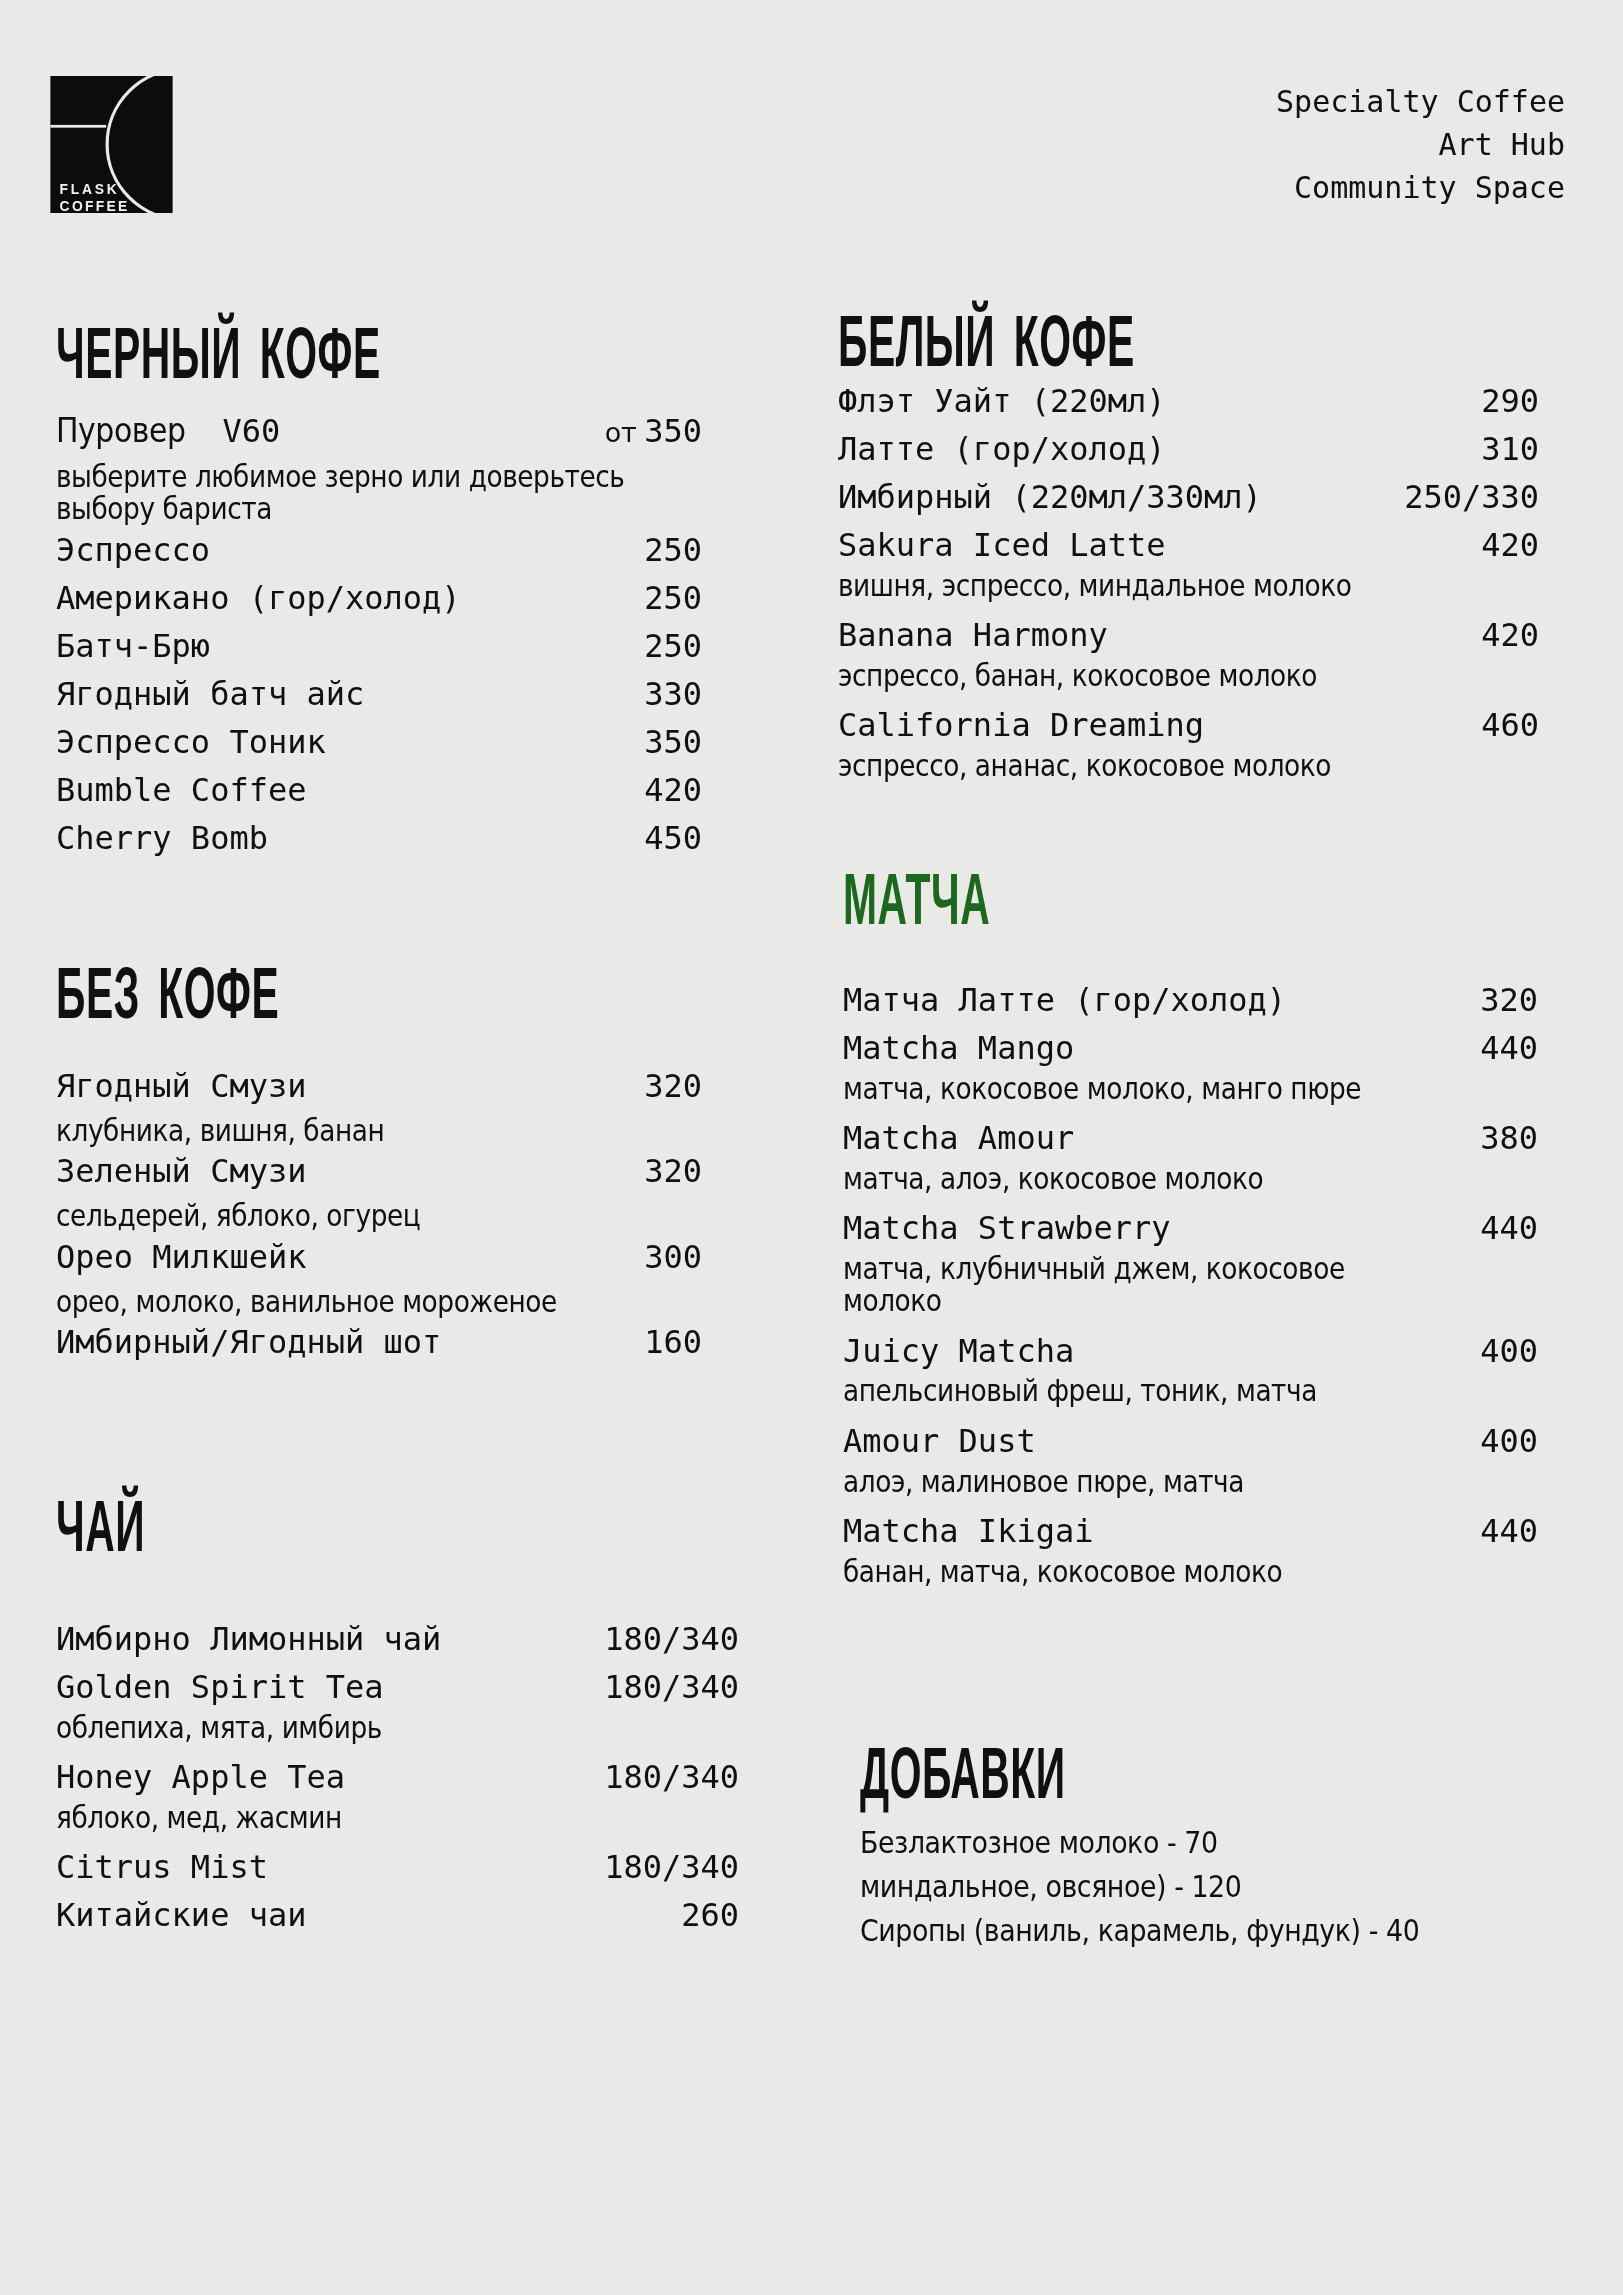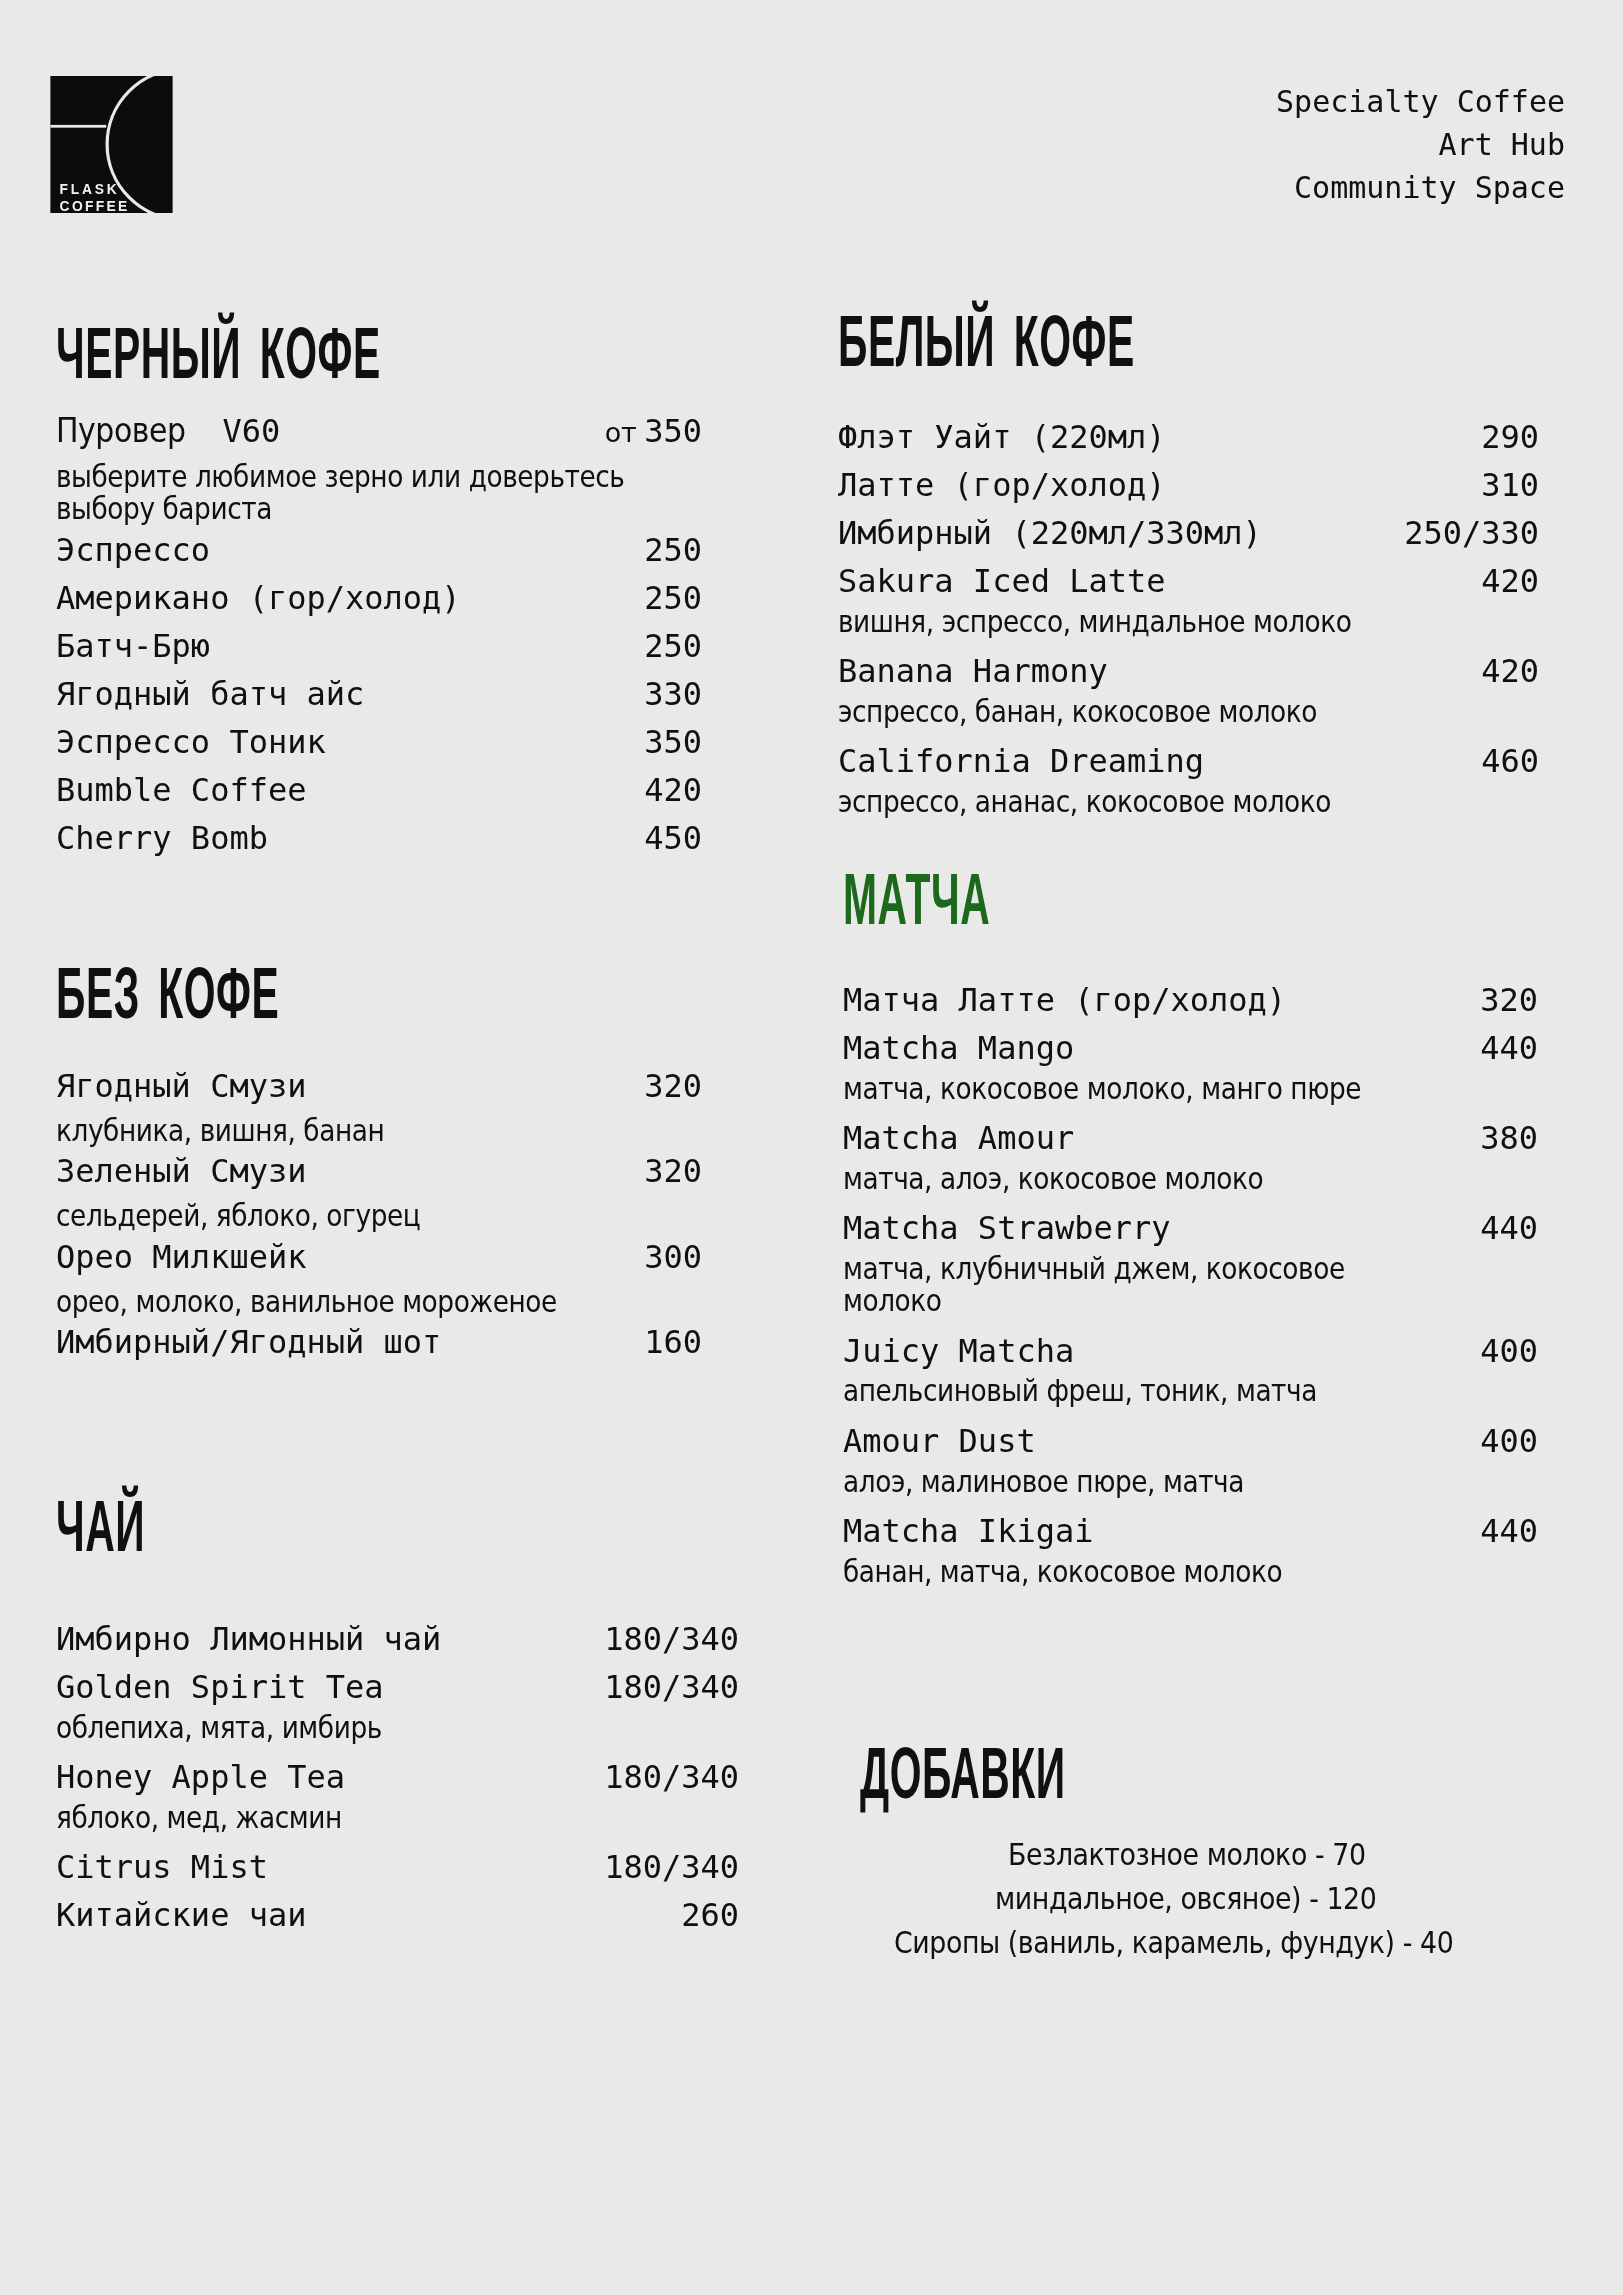--- a/index.html
+++ b/index.html
@@ -35,25 +35,25 @@
     font-weight:700;
     font-size:73px;line-height:73px;
     letter-spacing:0.9px;word-spacing:12px;
     white-space:nowrap;
     transform:scaleX(0.56);transform-origin:left bottom;
     color:#101010;
   }
   .section-title.accent{color:#1c681c;}
 
   #sec-black-coffee .items{margin-top:16.7px;}
-  #sec-white-coffee .items{margin-top:36px;}
+  #sec-white-coffee .items{}
   #sec-no-coffee    .items{margin-top:33px;}
   #sec-tea          .items{margin-top:53px;}
   #sec-matcha       .items{margin-top:41px;}
-  #sec-extras       .items{margin-top:24px;text-align:center;}
+  #sec-extras       .items{margin-top:12px;}
 
   .item-line{
     display:flex;justify-content:space-between;align-items:baseline;
     font-size:32px;line-height:48px;white-space:nowrap;gap:8px;
   }
   .item-name{}
   .name-sans{
     font-family:"DejaVu Sans",sans-serif;
     font-size:34px;letter-spacing:-0.5px;
     display:inline-block;transform:scaleX(0.88);transform-origin:left bottom;

